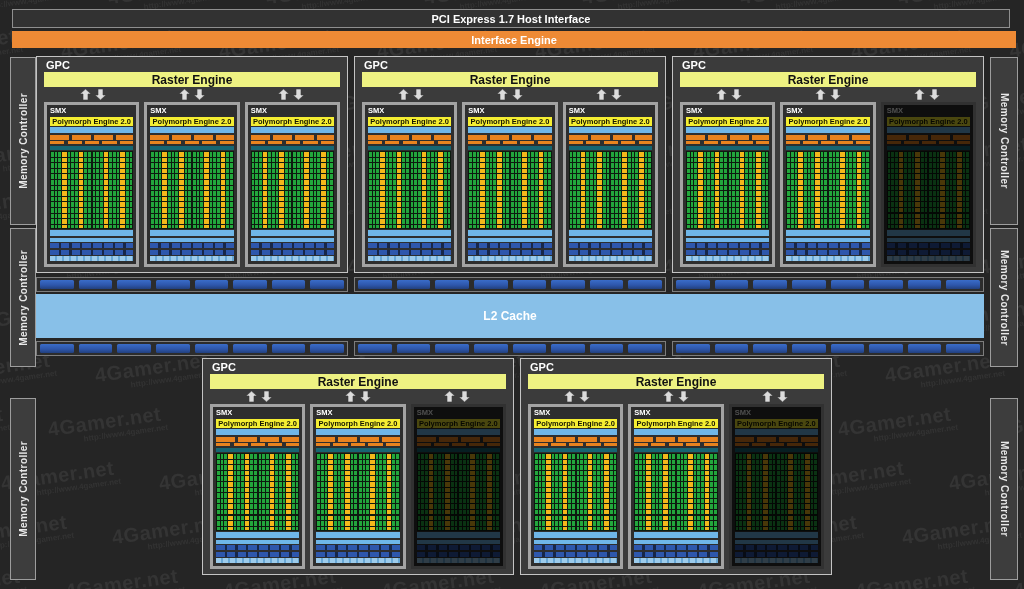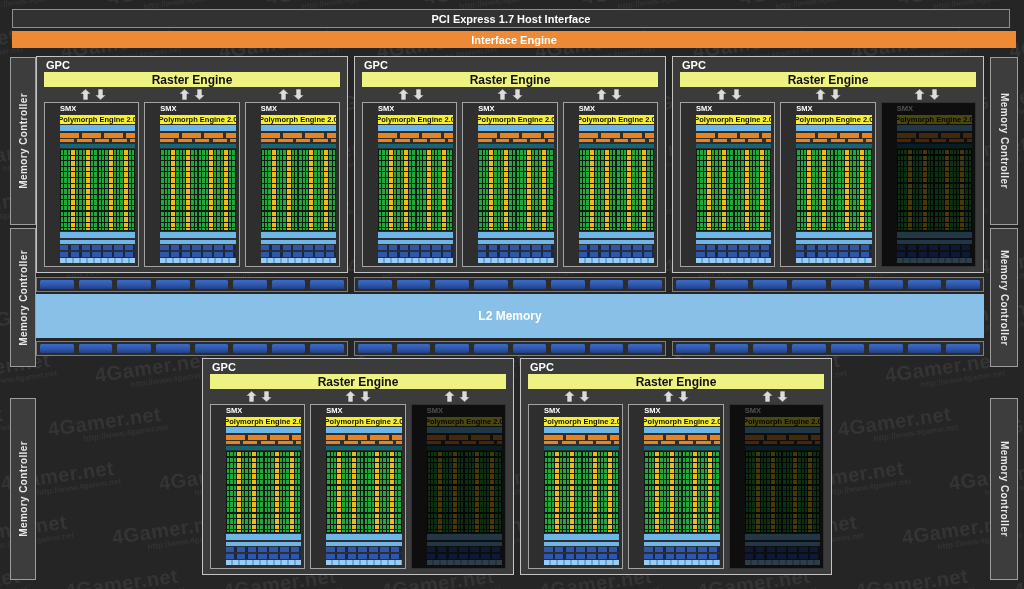--- a/index.html
+++ b/index.html
@@ -29,22 +29,22 @@
   .gpc{width:312px;height:217px;box-sizing:border-box;background:#3b3b3b;
        border:1px solid #c4c4c4;padding:2px 7px 5px 7px;display:flex;flex-direction:column;}
   .gpc-label{height:13px;font-size:11px;font-weight:bold;color:#fff;padding-left:2px;}
   .raster{height:15px;margin-bottom:1px;background:var(--raster,#eef282);
           display:flex;align-items:center;justify-content:center;
           font-size:12px;font-weight:bold;color:#111;}
   .arrows-row{height:13px;display:flex;}
   .arrow-cell{flex:1;display:flex;align-items:center;justify-content:center;}
   .smx-row{flex:1;display:flex;gap:5px;margin-top:1px;}
   
-  .smx{flex:1;box-sizing:border-box;background:#2e2e2e;border:1px solid #a3a3a3;
-       padding:2px 3px 3px 15px;display:flex;flex-direction:column;gap:1.5px;min-width:0;}
+  .smx{flex:1;box-sizing:border-box;background:#2e2e2e;border:3px solid #a3a3a3;
+       padding:2px 3px 3px 3px;display:flex;flex-direction:column;gap:1.5px;min-width:0;}
   .smx.off{filter:brightness(0.30);}
   .smx-label{height:8px;line-height:8px;font-size:7.5px;font-weight:bold;color:#fff;}
   .poly{height:9px;background:var(--poly,#f5ee32);display:flex;align-items:center;justify-content:center;
         font-size:7.5px;font-weight:bold;color:#151500;white-space:nowrap;overflow:hidden;}
   .b-lb{height:6px;background:var(--lblue,#6fb6e8);}
   .b-lb2{height:4px;background:var(--lblue,#6fb6e8);}
   .or1{height:5px;background:repeating-linear-gradient(90deg,var(--oseg,#e8831f) 0 19px,rgba(0,0,0,0) 19px 22px);}
   .or2{height:3px;background:repeating-linear-gradient(90deg,var(--oseg,#e8831f) 0 14px,rgba(0,0,0,0) 14px 17.5px);}
   .b-teal{height:4px;background:var(--teal,#176572);}
   .core-grid{flex:1;display:flex;gap:2px;background:#0d1b10;padding:1px;}
@@ -900,21 +900,21 @@
         <div class="blk"></div>
         <div class="blk"></div>
         <div class="blk"></div>
         <div class="blk"></div>
         <div class="blk"></div>
         <div class="blk"></div>
         <div class="blk"></div>
       </div>
     </div>
 
-  <div id="l2-bar">L2 Memory</div>
+  <div id="l2-bar">L2 Cache</div>
 
   <div id="l2-strip-bottom" class="l2-strip" style="top:341px;">
       <div class="blk-group">
         <div class="blk"></div>
         <div class="blk"></div>
         <div class="blk"></div>
         <div class="blk"></div>
         <div class="blk"></div>
         <div class="blk"></div>
         <div class="blk"></div>

